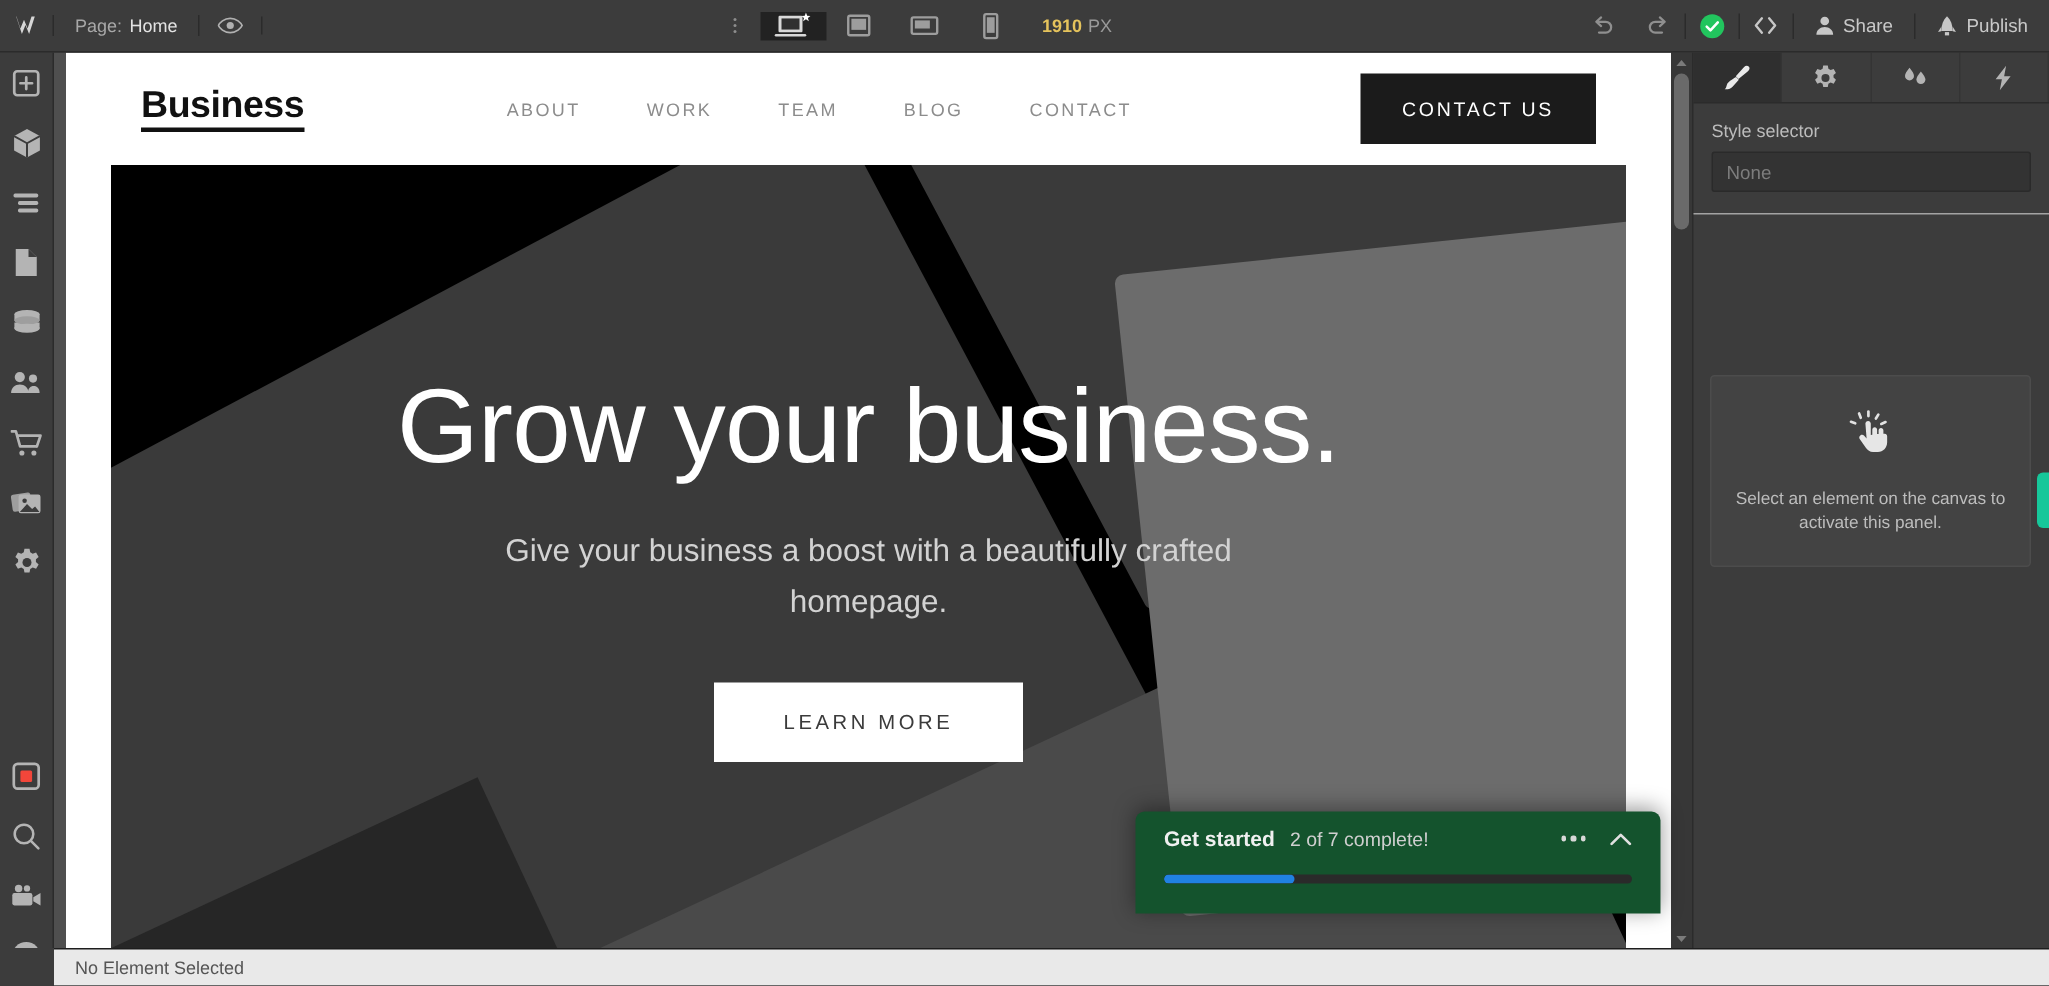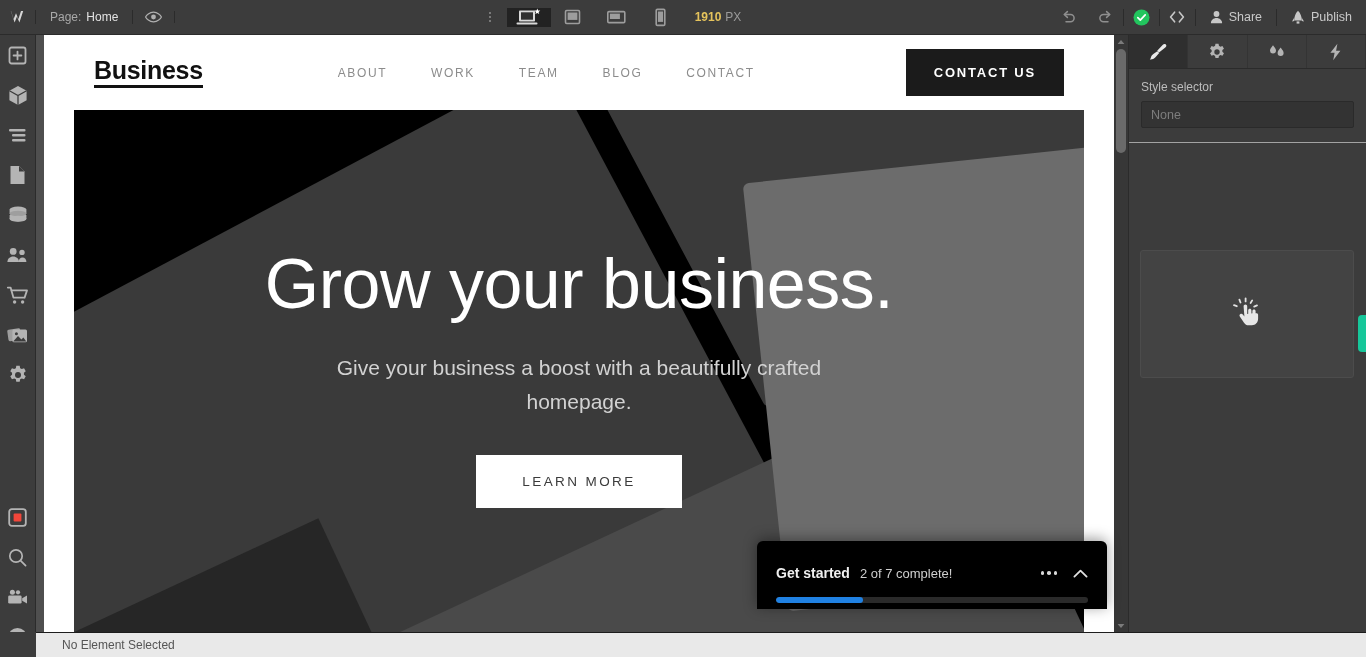--- a/index.html
+++ b/index.html
@@ -103,21 +103,21 @@
   }
   .navlinks { display: flex; gap: 44px; margin-left: 135px; }
   .navlink {
     font-size: 12px; color: #8c8c8c; letter-spacing: 1.6px;
     text-transform: uppercase; cursor: pointer;
   }
   .cta-btn {
     margin-left: auto;
     background: #1b1b1b; color: #fff;
     font-size: 13px; letter-spacing: 1.8px;
-    padding: 16px 28px; cursor: pointer; white-space: nowrap; font-weight: bold;
+    padding: 16px 28px; cursor: pointer; white-space: nowrap;
   }
 
   .hero {
     position: relative;
     height: 522px; width: 1010px; margin: 0 30px;
     background: #000; overflow: hidden;
     display: flex; flex-direction: column;
     align-items: center; justify-content: flex-start;
   }
   .shape { position: absolute; }
@@ -155,23 +155,23 @@
   .cscroll .thumb {
     position: absolute; top: 14px; left: 2px;
     width: 10px; height: 104px; background: #6a6a6a; border-radius: 5px; cursor: pointer;
   }
   .cscroll .arr.bot { position: absolute; bottom: 0; left: 0; width: 14px; }
 
   
   .getstarted {
     position: absolute; left: 757px; top: 541px;
     width: 350px; height: 68px;
-    background: #000000; border-radius: 6px 6px 0 0;
+    background: #14532d; border-radius: 6px 6px 0 0;
     box-shadow: 0 -2px 14px rgba(0,0,0,.4);
-    padding: 24px 19px 0 19px;
+    padding: 10px 19px 0 19px;
     z-index: 35;
   }
   .gs-head { display: flex; align-items: center; gap: 10px; }
   .gs-title { font-size: 14px; font-weight: bold; color: #f0f0f0; }
   .gs-prog-txt { font-size: 13px; color: #cfcfcf; }
   .gs-actions { margin-left: auto; display: flex; align-items: center; gap: 16px; }
   .gs-dots { display: flex; gap: 3px; cursor: pointer; }
   .gs-dots i { width: 3.5px; height: 3.5px; background: #d8d8d8; border-radius: 50%; display: block; }
   .gs-bar {
     margin-top: 16px; height: 6px; width: 100%;
@@ -222,21 +222,21 @@
     width: 8px; height: 37px;
     background: #16c79a; border-radius: 4px 0 0 4px;
     z-index: 36; cursor: pointer;
   }
 
   
   .statusbar {
     position: absolute; left: 36px; top: 632px;
     width: 1330px; height: 25px;
     background: #e9e9e9; border-top: 1px solid #1d1d1d;
-    display: flex; align-items: center; padding: 0 26px;
+    display: flex; align-items: center; padding: 0 14px;
     font-size: 12px; color: #555; z-index: 32;
   }
   .sb-left-pad {
     position: absolute; left: 0; top: 632px; width: 36px; height: 25px;
     background: #3c3c3c; z-index: 32;
   }
   svg { display: block; }
 </style>
 </head>
 <body>
@@ -626,20 +626,21 @@
           <g stroke="#e2e2e2" stroke-width="1.8" stroke-linecap="round">
             <path d="M13.5 8.5 L12.4 5.6"></path>
             <path d="M18.6 7.4 L18.6 4.4"></path>
             <path d="M23.6 9 L25.2 6.4"></path>
             <path d="M27.2 12.6 L30 11.4"></path>
             <path d="M9.8 12.2 L7 11.2"></path>
           </g>
           <path d="M16.6 12.4 c0-1 0.8-1.8 1.8-1.8 s1.8 0.8 1.8 1.8 v7.6 l1-0.2 v-3.4 c0-0.9 0.7-1.6 1.6-1.6 0.9 0 1.6 0.7 1.6 1.6 v3 l1-0.1 v-2.3 c0-0.9 0.7-1.6 1.6-1.6 0.9 0 1.6 0.7 1.6 1.6 v2.2 l0.9 0 c0.9 0 1.6 0.7 1.6 1.6 v4 c0 3.6-2.7 6.5-6.2 6.5 h-3.2 c-2.1 0-3.6-1-4.7-2.6 l-4.2-6.1 c-0.6-0.9-0.3-2 0.6-2.5 0.8-0.5 1.8-0.3 2.4 0.4 l1.6 1.9 Z" fill="#e6e6e6"></path>
         </svg>
       </span>
+      <div class="rp-empty-txt">Select an element on the canvas to activate this panel.</div>
     </div>
   </div>
 
   <div class="greentab" style="background: rgb(22, 199, 154);"></div>
 
   <div class="sb-left-pad"></div>
   <div class="statusbar">
     <span>No Element Selected</span>
   </div>
 

